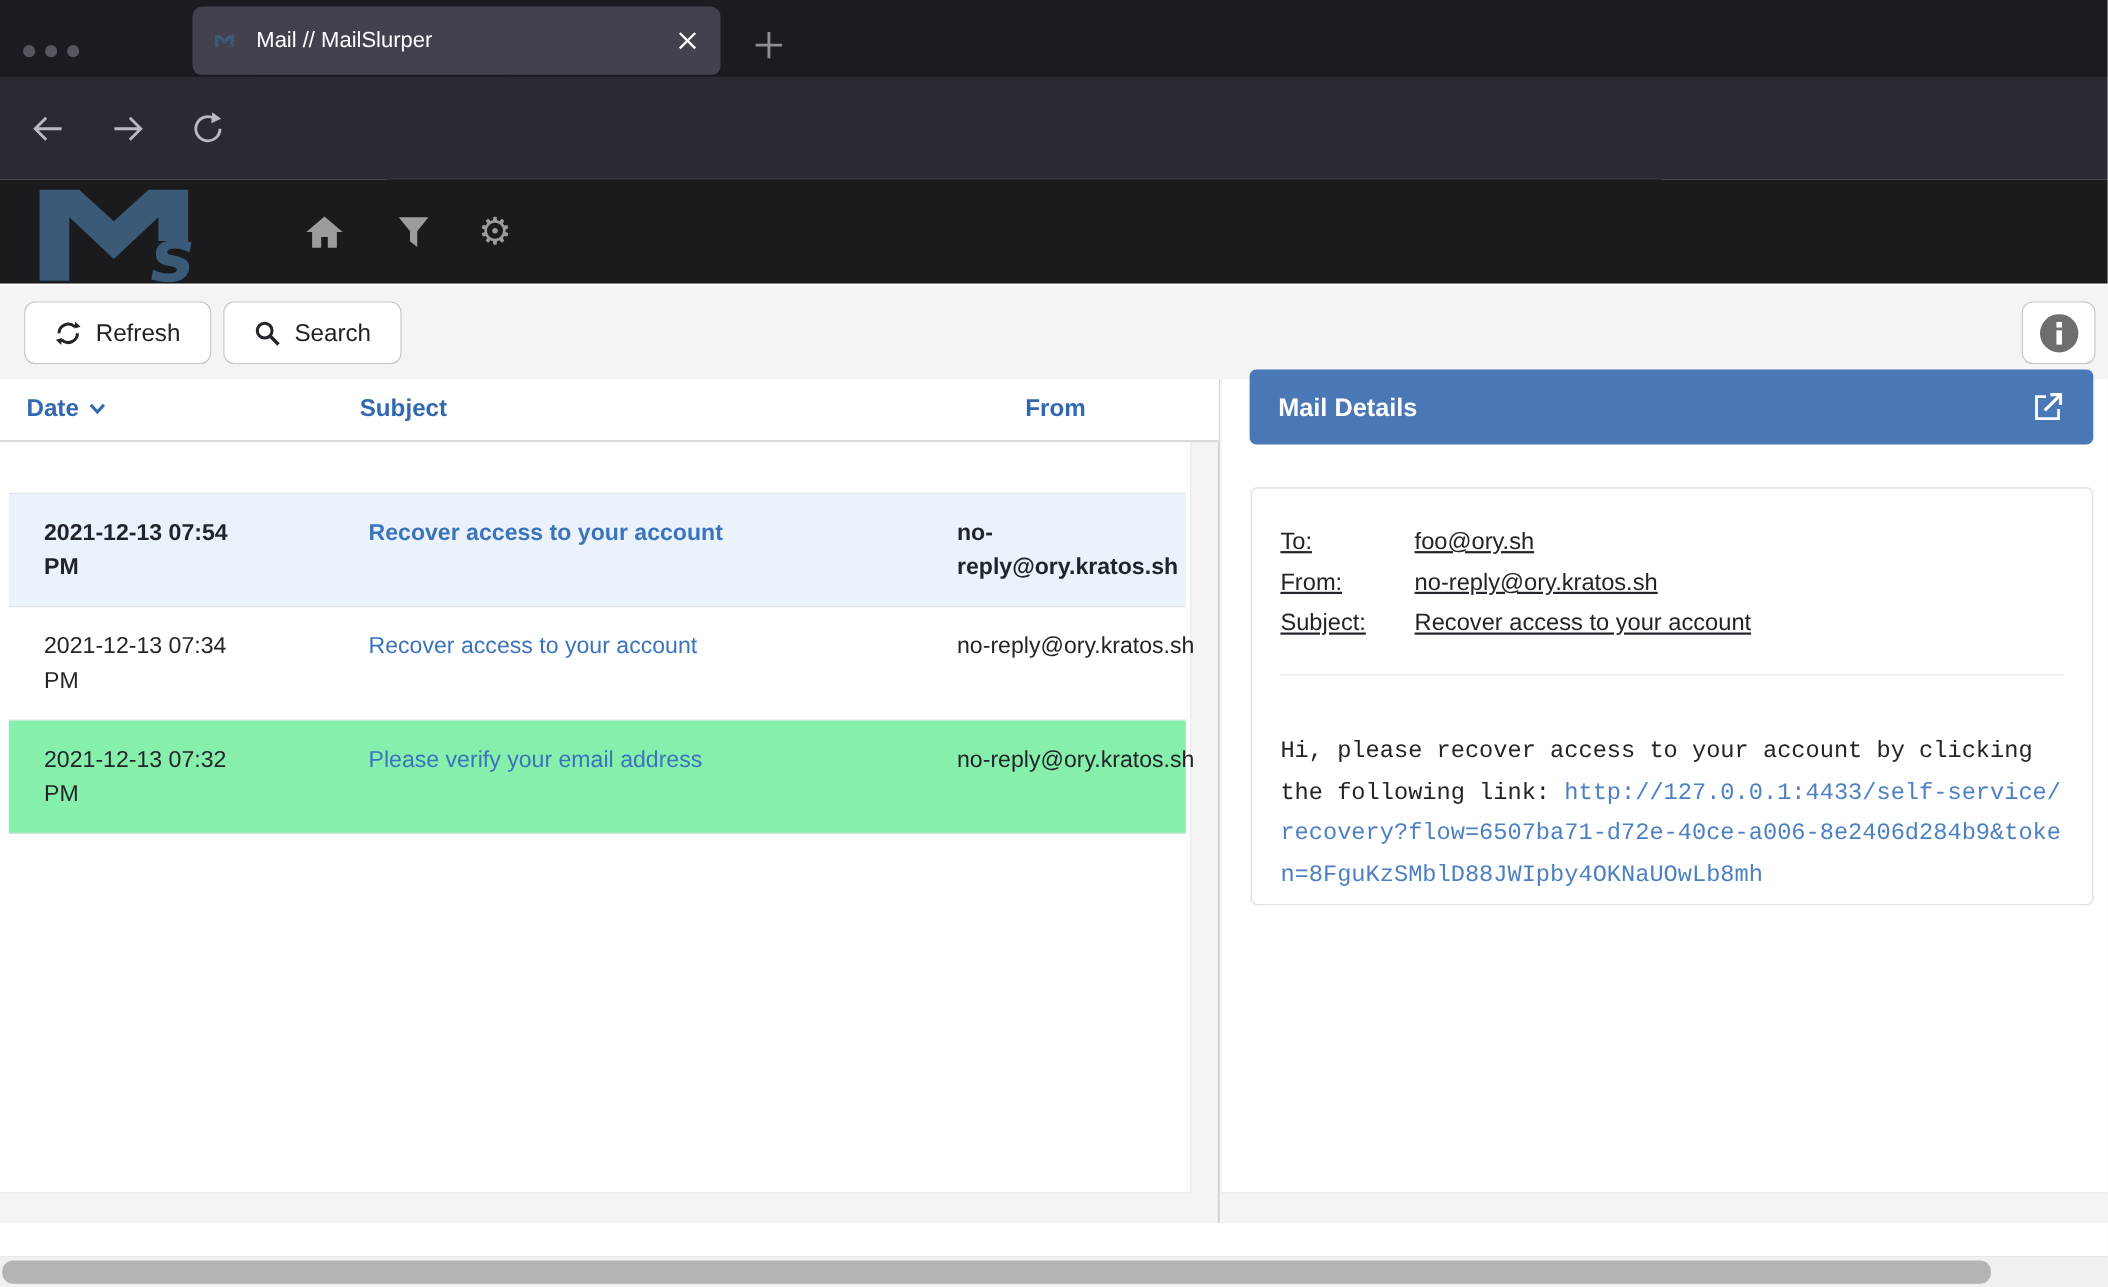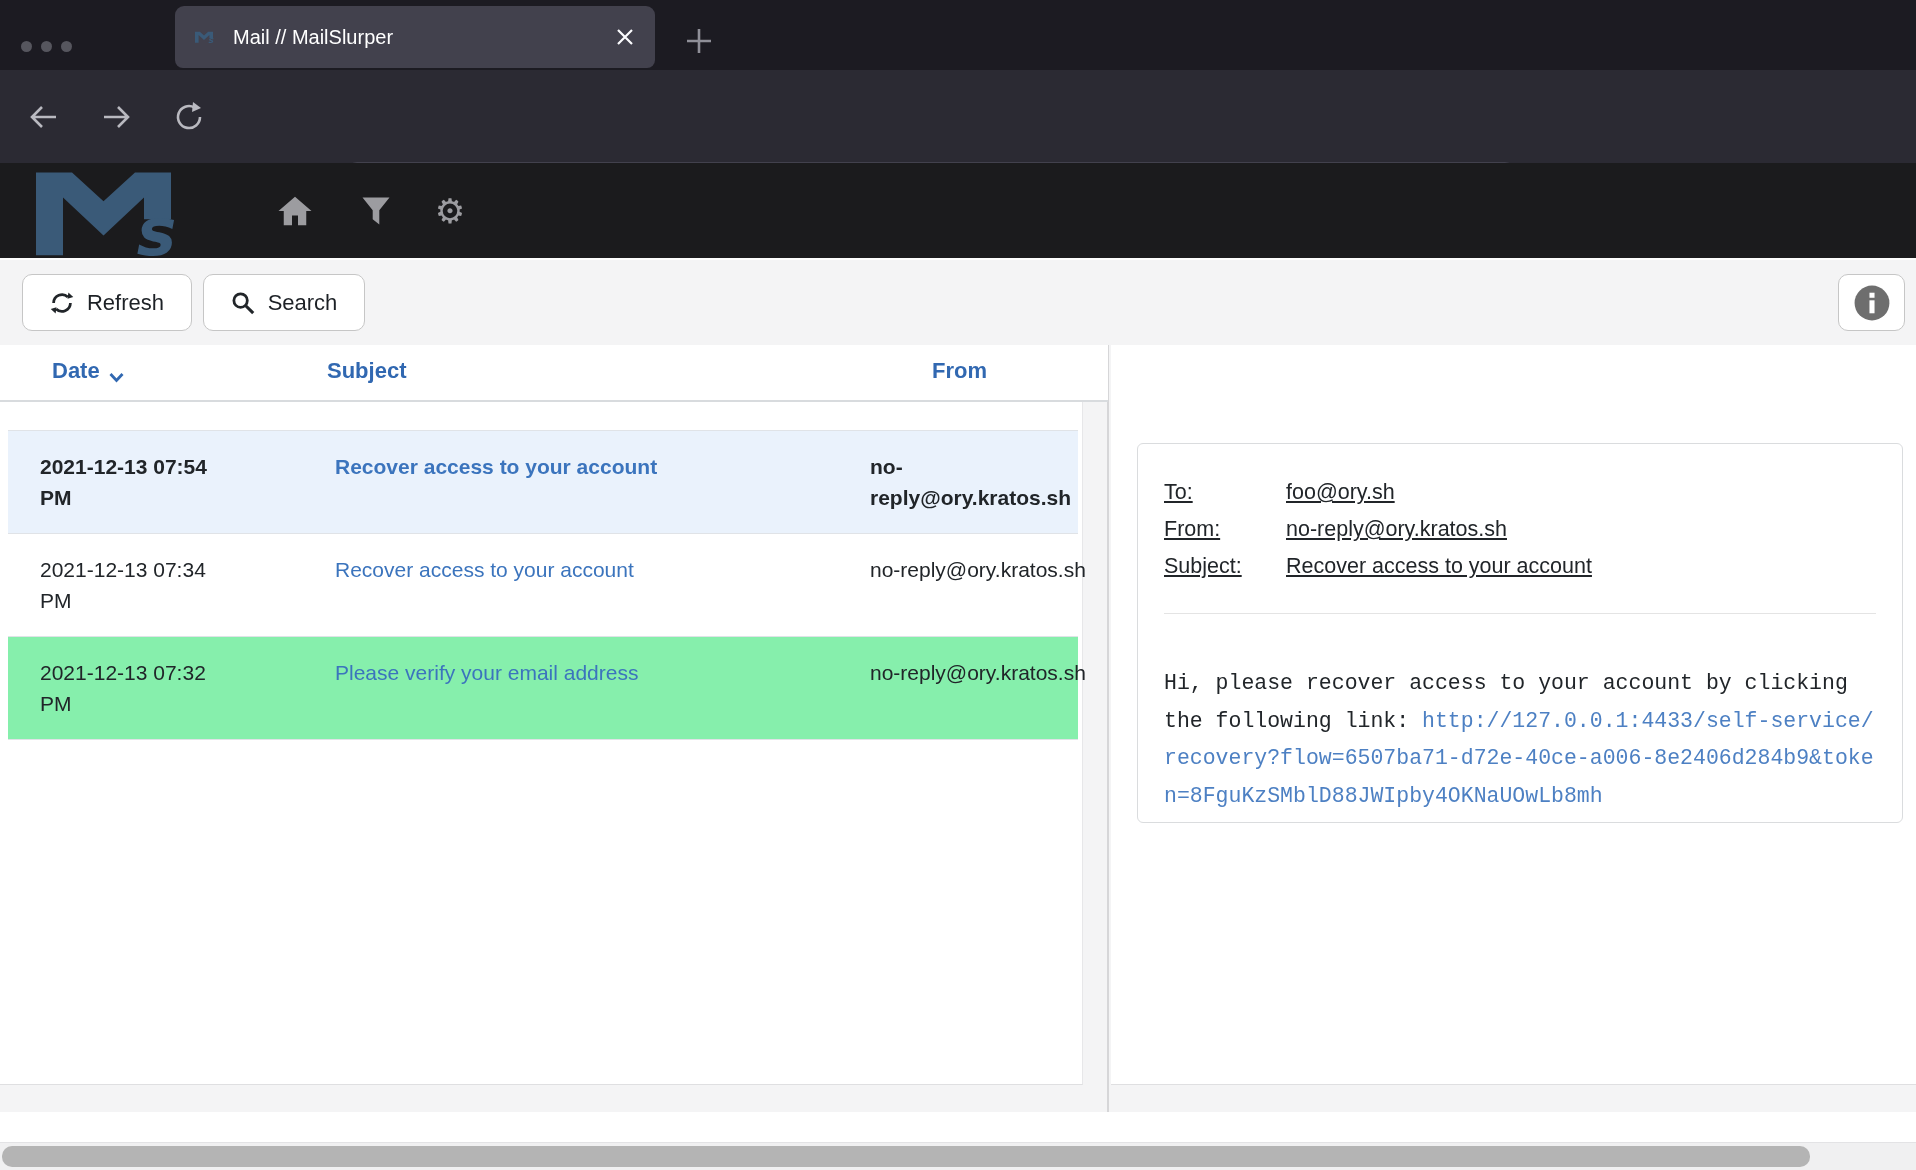--- a/index.html
+++ b/index.html
@@ -42,23 +42,23 @@
   .btn-search { left:203px; width:162px; }
   .btn-info { left:1838px; width:67px; }
 
   
   .left-pane { position:absolute; top:345px; left:0; width:1083px; height:740px; background:#fff; border-bottom:1px solid #dfdfe1; border-right:1px solid #e7e7e9; }
   .v-divider { position:absolute; top:345px; left:1107px; width:2px; height:767px; background:#d6d6d8; }
   .right-pane { position:absolute; top:345px; left:1111px; width:805px; height:740px; background:#fff; border-bottom:1px solid #dfdfe1; }
 
   .list-header { position:absolute; top:345px; left:0; width:1108px; height:57px; background:#fff; border-bottom:2px solid #d8dbde; }
   .col-label { position:absolute; top:13px; font-size:22px; font-weight:bold; color:#3168b1; display:flex; align-items:center; gap:8px; }
-  .col-date { left:52px;align-items:flex-end; } .col-subject { left:327px; } .col-from { left:932px;text-align:right; }
-
-  .rows { position:absolute; top:430px; left:8px; width:1070px; border-top:1px solid #e0e3e7; }
+  .col-date { left:24px; } .col-subject { left:327px; } .col-from { left:932px;text-align:right; }
+
+  .rows { position:absolute; top:448px; left:8px; width:1070px; border-top:1px solid #e0e3e7; }
   .mailrow { display:flex; border-bottom:1px solid #e0e3e7; padding:20px 0; font-size:21px; line-height:31px; color:#212529; cursor:pointer; }
   .mailrow.selected { background:#eaf2fc; font-weight:bold; }
   .mailrow.striped { background:#86efac; }
   .c-date { padding-left:32px; width:230px; flex:none; }
   .c-subject { margin-left:97px; width:535px; flex:none; color:#3b74bd; }
   .c-from { width:216px; flex:none; overflow-wrap:break-word; }
 
   .details-header { position:absolute; top:336px; left:1136px; width:767px; height:68px; background:#4a77b5; border-radius:6px; display:flex; align-items:center; padding:0 26px; }
   .details-title { color:#fff; font-size:23px; font-weight:bold; flex:1; }
   .details-card { position:absolute; top:443px; left:1137px; width:766px; height:380px; background:#fff; border:1px solid #dadcde; border-radius:6px; padding:30px 26px; font-size:21.5px; color:#212529; }
@@ -208,20 +208,28 @@
       <div class="c-subject">Recover access to your account</div>
       <div class="c-from">no-reply@ory.kratos.sh</div>
     </div>
     <div class="mailrow striped">
       <div class="c-date">2021-12-13 07:32 PM</div>
       <div class="c-subject">Please verify your email address</div>
       <div class="c-from">no-reply@ory.kratos.sh</div>
     </div>
   </div>
 
+  <div class="details-header">
+    <span class="details-title">Mail Details</span>
+    <svg width="30" height="30" viewBox="0 0 24 24">
+      <path d="M10.5,4.5 H3.5 V20.5 H19.5 V13.5" stroke="#fff" stroke-width="2" fill="none"></path>
+      <path d="M9.5,14.5 L20.5,3.5" stroke="#fff" stroke-width="2.2" fill="none"></path>
+      <path d="M13.5,3 H21 V10.5" stroke="#fff" stroke-width="2.2" fill="none"></path>
+    </svg>
+  </div>
 
   <div class="details-card">
     <div class="meta-row">
       <span class="meta-label">To:</span>
       <span>foo@ory.sh</span>
     </div>
     <div class="meta-row">
       <span class="meta-label">From:</span>
       <span>no-reply@ory.kratos.sh</span>
     </div>

